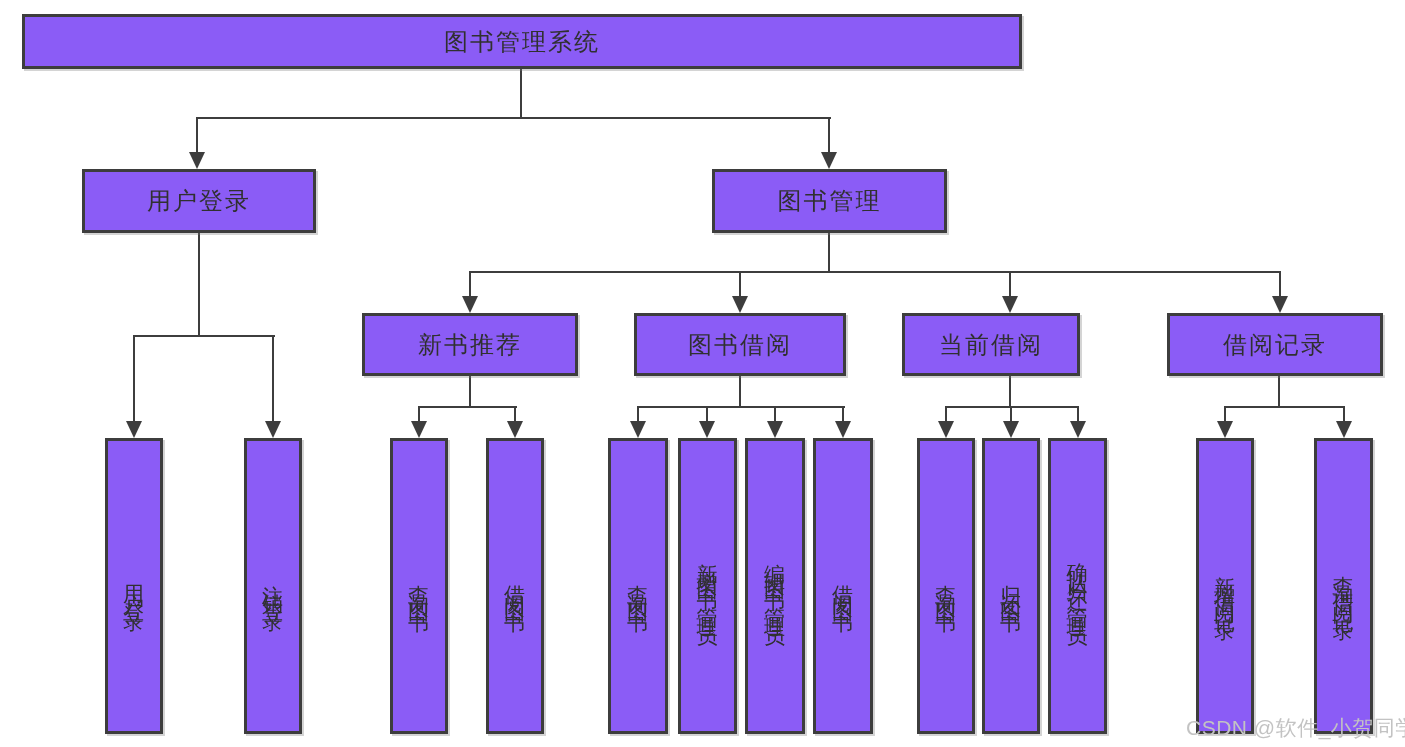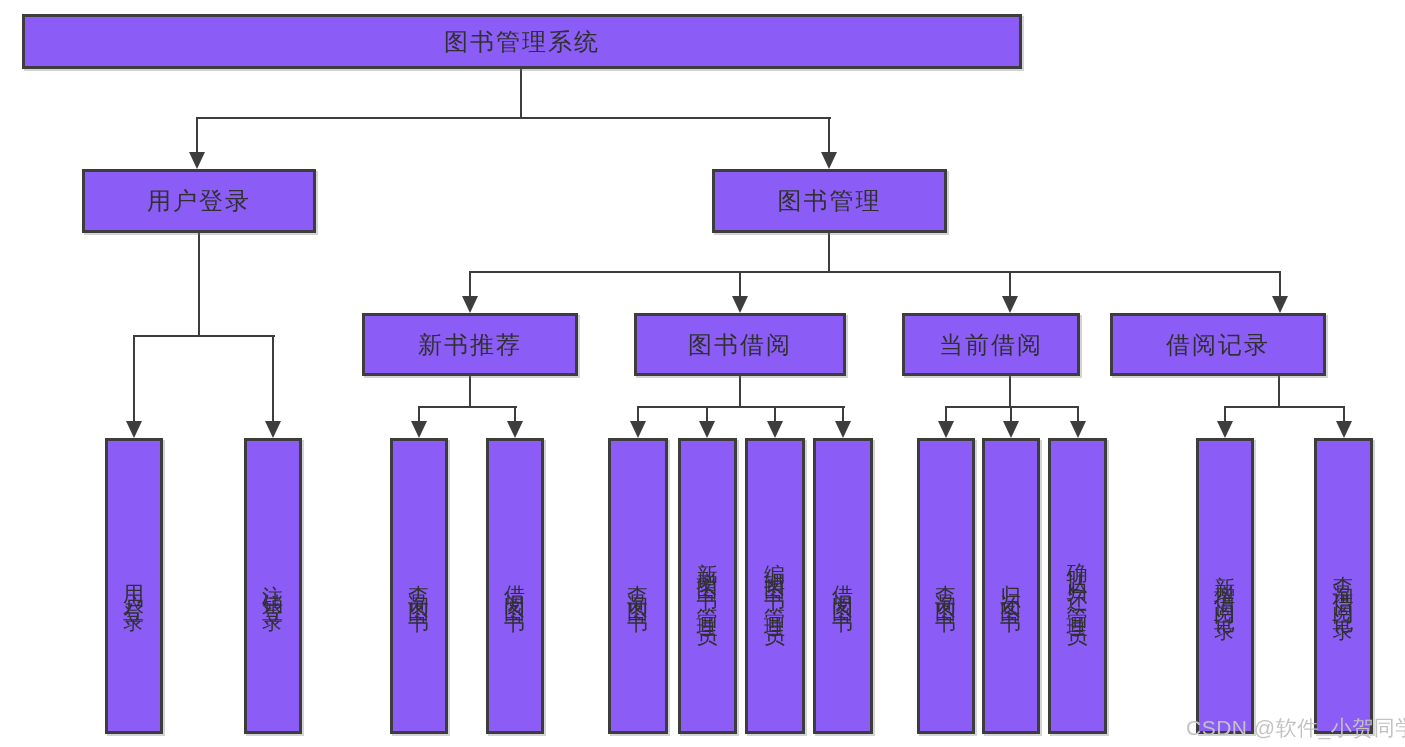--- a/index.html
+++ b/index.html
@@ -111,21 +111,21 @@
 
   <div class="box hbox" style="left:362px;top:313px;width:216px;height:63px">
     <span class="lbl">新书推荐</span>
   </div>
   <div class="box hbox" style="left:634px;top:313px;width:212px;height:63px">
     <span class="lbl">图书借阅</span>
   </div>
   <div class="box hbox" style="left:902px;top:313px;width:178px;height:63px">
     <span class="lbl">当前借阅</span>
   </div>
-  <div class="box hbox" style="left:1110px;top:313px;width:216px;height:63px">
+  <div class="box hbox" style="left:1167px;top:313px;width:216px;height:63px">
     <span class="lbl">借阅记录</span>
   </div>
 
   <div class="box vbox" style="left:105px;top:438px;width:58px;height:296px">
     <span class="vlbl">用户登录</span>
   </div>
   <div class="box vbox" style="left:244px;top:438px;width:58px;height:296px">
     <span class="vlbl">注销登录</span>
   </div>
 

